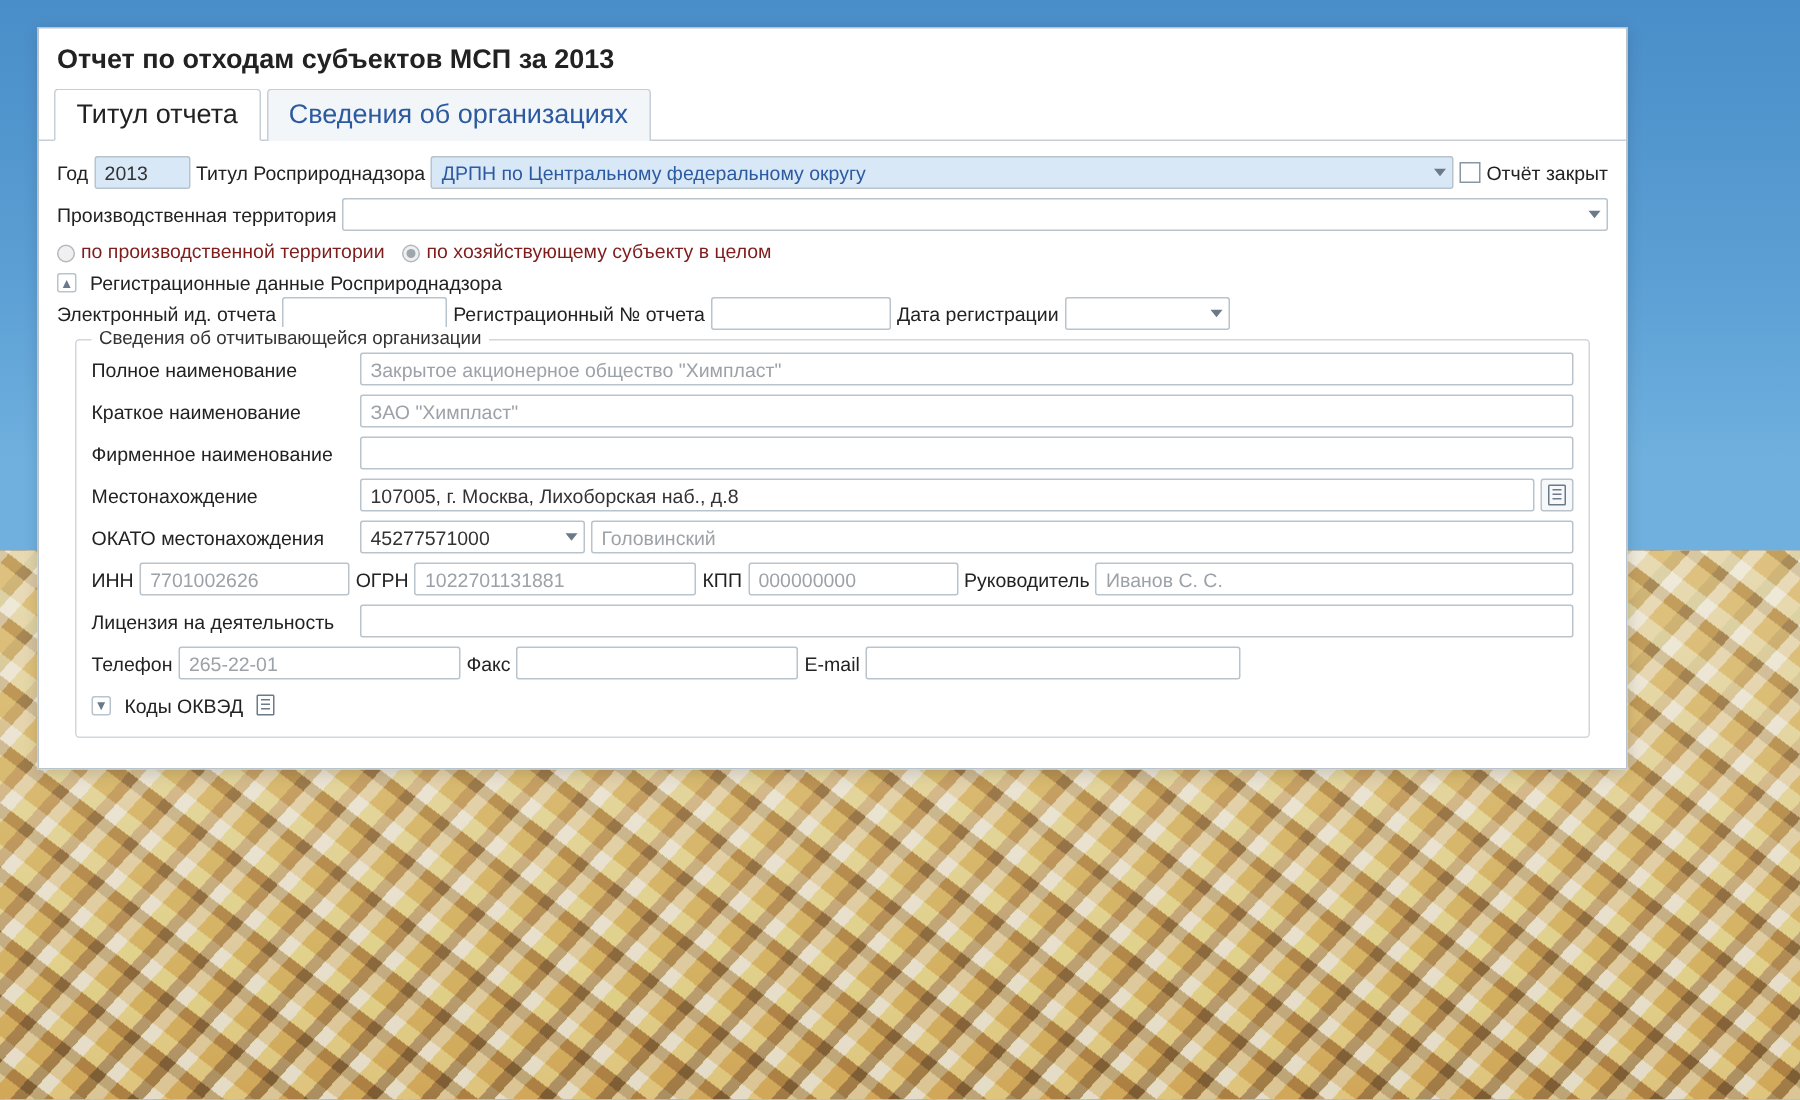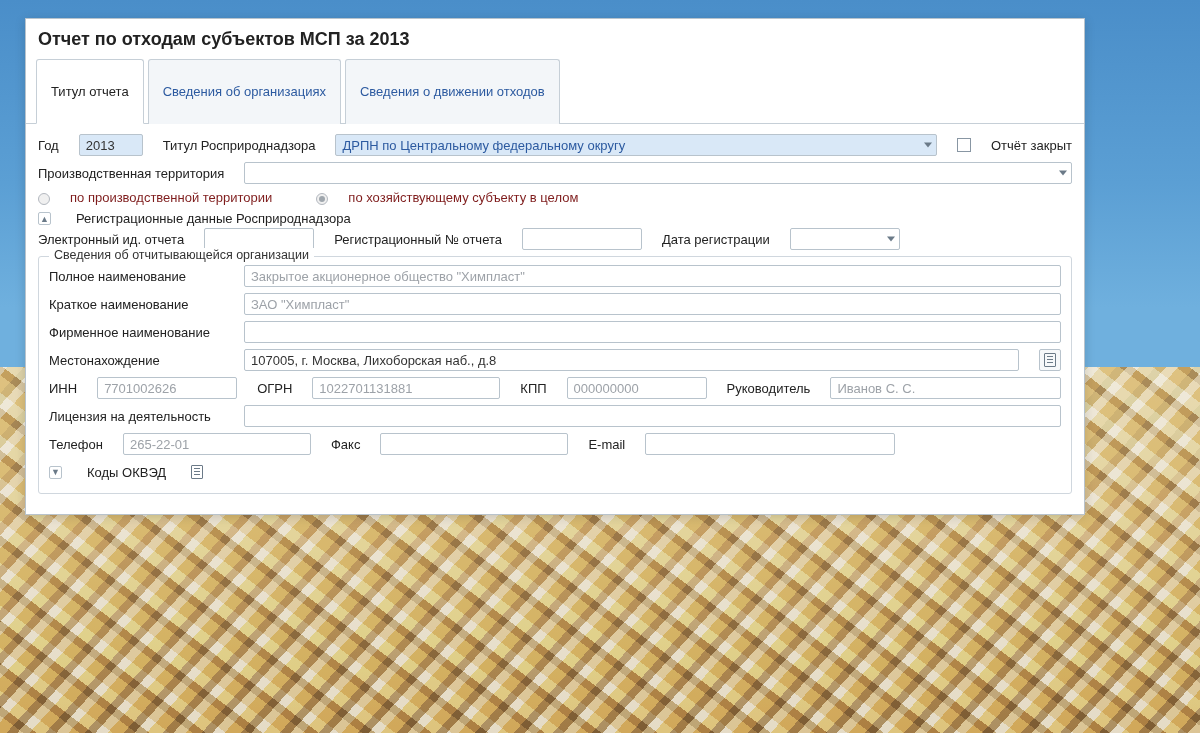--- a/index.html
+++ b/index.html
@@ -36,43 +36,43 @@
     padding: 10px 12px 8px;
     color: #222;
   }
   .tabstrip {
     display: flex;
     padding: 0 10px;
     border-bottom: 1px solid #c6cfd7;
     gap: 4px;
   }
   .tab {
-    padding: 24px 14px;
+    padding: 6px 14px;
     border: 1px solid #c6cfd7;
     border-bottom: none;
     border-radius: 3px 3px 0 0;
     background: #f3f6f9;
     color: #2c5aa0;
     cursor: pointer;
     position: relative;
     top: 1px;
-    font-size: 13px;
+    font-size: 18px;
   }
   .tab.active {
     background: #fff;
     color: #222;
     border-bottom: 1px solid #fff;
   }
   .form-area {
     padding: 10px 12px 14px;
   }
   .row {
     display: flex;
     align-items: center;
-    gap: 20px;
+    gap: 4px;
     margin-bottom: 6px;
   }
   .label { color: #222; white-space: nowrap; }
   .input, .combo {
     height: 22px;
     border: 1px solid #b8c3cc;
     border-radius: 2px;
     background: #fff;
     padding: 2px 6px;
     font: inherit;
@@ -95,21 +95,21 @@
     position: absolute; right: 4px; top: 50%; transform: translateY(-50%);
     width: 0; height: 0;
     border-left: 4px solid transparent;
     border-right: 4px solid transparent;
     border-top: 5px solid #6b7a88;
   }
   .fieldset {
     border: 1px solid #d0d7de;
     border-radius: 3px;
     padding: 8px 10px 10px;
-    margin: 6px 0;
+    margin: 6px 12px;
     position: relative;
   }
   .fieldset > .legend {
     position: absolute;
     top: -9px; left: 10px;
     background: #fff;
     padding: 0 5px;
     color: #333;
     font-size: 12.5px;
   }
@@ -142,21 +142,20 @@
 <body>
 
 <div class="bg-landfill"></div>
 
 <div class="panel">
   <div class="panel-title">Отчет по отходам субъектов МСП за 2013</div>
 
   <div class="tabstrip">
     <div class="tab active">Титул отчета</div>
     <div class="tab">Сведения об организациях</div>
-    <div class="tab">Сведения о движении отходов</div>
   </div>
 
   <div class="form-area">
 
     <div class="row">
       <span class="label">Год</span>
       <input class="input highlight w-year" value="2013" style="">
       <span class="label">Титул Росприроднадзора</span>
       <div class="combo highlight w-full">
         <span class="combo-text">ДРПН по Центральному федеральному округу</span>
@@ -217,20 +216,28 @@
       </div>
 
       <div class="row">
         <span class="label" style="width:175px">Местонахождение</span>
         <input class="input w-full" value="107005, г. Москва, Лихоборская наб., д.8" style="">
         <span class="icon-btn">
             <span class="icon-doc"></span>
           </span>
       </div>
 
+      <div class="row">
+        <span class="label" style="width:175px">ОКАТО местонахождения</span>
+        <div class="combo w-150">
+          <span class="combo-text">45277571000</span>
+          <span class="caret"></span>
+        </div>
+        <input class="input gray w-full" value="Головинский" style="">
+      </div>
 
       <div class="row">
         <span class="label">ИНН</span>
         <input class="input gray w-140" value="7701002626" style="">
         <span class="label">ОГРН</span>
         <input class="input gray w-160" value="1022701131881" style="">
         <span class="label">КПП</span>
         <input class="input gray w-140" value="000000000" style="">
         <span class="label">Руководитель</span>
         <input class="input gray w-full" value="Иванов С. С." style="">

